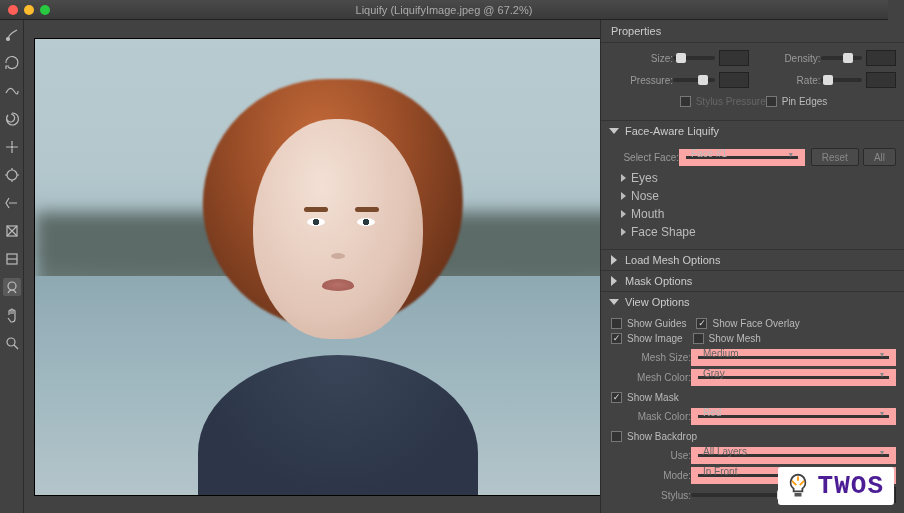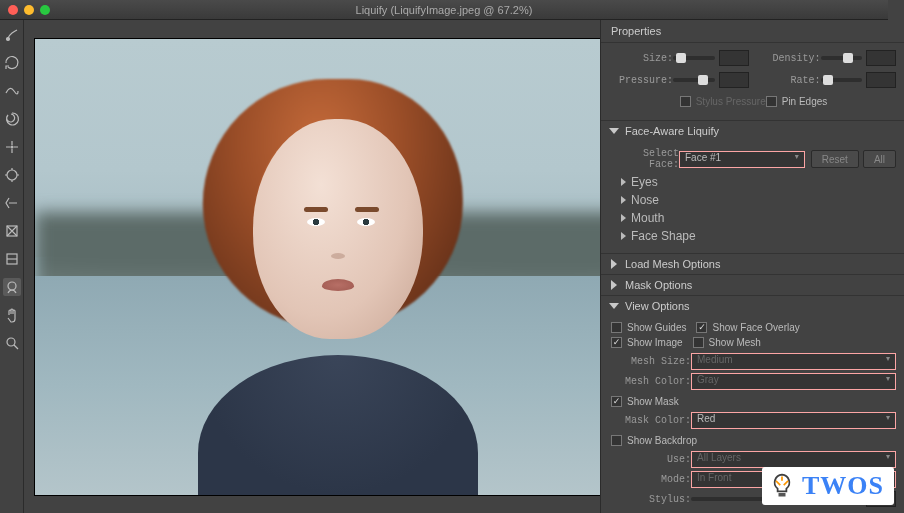--- a/index.html
+++ b/index.html
@@ -41,41 +41,41 @@
 
 .panel { position:absolute; right:0; top:20px; bottom:0; width:304px; background:#424242; border-left:1px solid #2b2b2b; overflow-y:auto; }
 .panel::-webkit-scrollbar{width:0;}
 .ptitle { padding:5px 10px; color:#ccc; font-size:11px; border-bottom:1px solid #333;}
 .section { border-bottom:1px solid #333; }
 .shead { display:flex; align-items:center; padding:4px 8px; cursor:pointer; color:#ccc; font-size:11px;}
 .tri{ width:0;height:0;border-left:5px solid transparent;border-right:5px solid transparent;border-top:6px solid #c8c8c8;margin-right:6px;}
 .tri.collapsed{transform:rotate(-90deg);}
 .sbody{ padding:4px 8px 8px 10px; }
 .row{ display:flex; align-items:center; margin:3px 0; }
-.lab{ width:62px; text-align:right; font-size:10px; color:#9a9a9a; font-family:Liberation Mono, monospace;}
+.lab{ width:62px; text-align:right; font-size:10px; color:#9a9a9a; }
 .slider{ flex:1; height:4px; background:#2e2e2e; border-radius:2px; position:relative; margin-right:4px;}
 .slider .knob{position:absolute;top:-3px;width:10px;height:10px;background:#ddd;border-radius:2px;}
 .numbox{ width:30px; height:16px; background:#343434; border:1px solid #222; color:#888; font-size:10px; text-align:center; line-height:14px;}
 .pair{ display:flex; gap:10px; }
 .half{ flex:1; }
 .chk{display:flex;align-items:center;gap:5px;font-size:10px;color:#bbb;padding:2px 0;}
 .chk.dis{color:#666;}
 .cbox{width:11px;height:11px;border:1px solid #777;background:#333;display:inline-flex;align-items:center;justify-content:center;}
 .cbox.on::after{content:"✓";font-size:9px;color:#ddd;line-height:1;}
-.sel{flex:1;height:17px;background:#343434;border:1px solid #fca5a5;color:#bbb;font-size:10px;padding:0 5px;display:flex;align-items:flex-start;justify-content:space-between;}
+.sel{flex:1;height:17px;background:#343434;border:7px solid #fca5a5;color:#bbb;font-size:10px;padding:0 5px;display:flex;align-items:flex-end;justify-content:space-between;}
 .sel.dis{color:#666;}
 .sel .caret{font-size:8px;color:#888;}
 .btn{ height:18px; padding:0 10px; background:#4a4a4a; border:1px solid #2a2a2a; color:#888; font-size:10px; display:flex; align-items:center; border-radius:2px;}
 .subhead{display:flex;align-items:center;font-size:12px;color:#bbb;padding:2px 0 2px 10px;}
 .tri2{width:0;height:0;border-top:4px solid transparent;border-bottom:4px solid transparent;border-left:5px solid #bbb;margin-right:5px;}
 
 
 .watermark{position:absolute;right:10px;bottom:8px;background:#fff;padding:4px 10px 4px 6px;display:flex;align-items:center;gap:6px;border-radius:3px;}
 .watermark .bulb{width:28px;height:28px;}
-.watermark .tx{font-family:Liberation Serif, serif;font-weight:900;font-size:26px;letter-spacing:1px;color:#3b82f6;}
+.watermark .tx{font-family:Liberation Mono, monospace;font-weight:900;font-size:26px;letter-spacing:1px;color:#4c1d95;}
 </style>
 </head>
 <body>
 
 <div class="titlebar">
   <div class="traffic">
     <div class="dot r"></div>
     <div class="dot y"></div>
     <div class="dot g"></div>
   </div>

